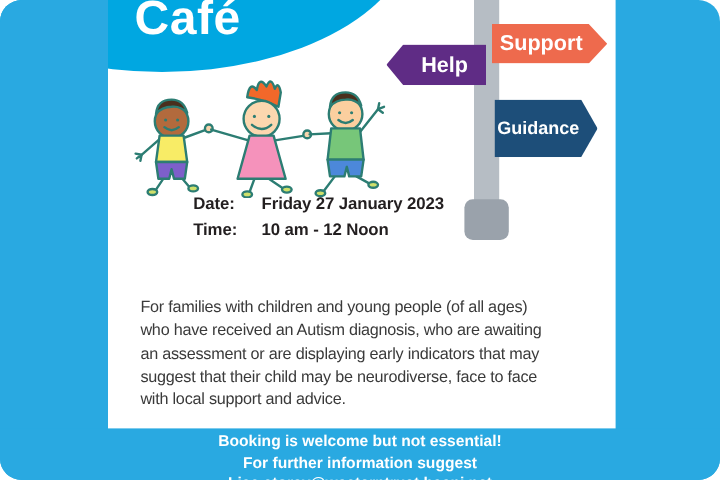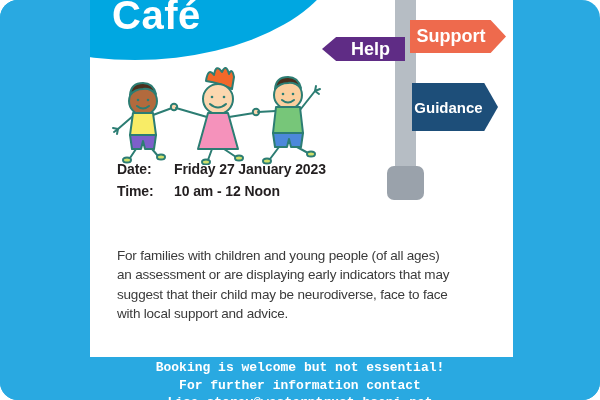--- a/index.html
+++ b/index.html
@@ -21,43 +21,43 @@
 
   
   .pole { position:absolute; left:395px; top:0; width:21px; height:172px; background:#b6bdc4; z-index:2; }
   .pole-base { position:absolute; left:387px; top:166px; width:37px; height:34px;
                background:#9aa2ab; border-radius:7px; z-index:2; }
   .sign { position:absolute; display:flex; align-items:center; justify-content:center;
           color:#ffffff; font-weight:bold; z-index:3; }
   .sign-support { left:410px; top:20px; width:96px; height:33px; background:#ee6a4d;
                   clip-path:polygon(0 0,84% 0,100% 50%,84% 100%,0 100%);
                   padding-right:14px; font-size:18px;text-align:right; }
-  .sign-help    { left:322px; top:37px; width:83px; height:24px; background:#5f2c85;
+  .sign-help    { left:322px; top:37px; width:83px; height:34px; background:#5f2c85;
                   clip-path:polygon(17% 0,100% 0,100% 100%,17% 100%,0 50%);
                   padding-left:14px; font-size:18px; }
   .sign-guidance{ left:412px; top:83px; width:86px; height:48px; background:#1d4e79;
                   clip-path:polygon(0 0,84% 0,100% 50%,84% 100%,0 100%);
                   padding-right:13px; font-size:15px; }
 
   
   .kids { position:absolute; left:110px; top:55px; z-index:2; }
 
   
   .details { position:absolute; left:117px; top:158px; z-index:2; color:#231f20;
              font-size:14px; font-weight:bold; line-height:22px; letter-spacing:-0.1px; }
-  .details .row { display:flex; }
+  .details .row { display:flex;margin-left:44px; }
   .details .lbl { width:57px; flex:0 0 57px; }
   .details .val { white-space:nowrap; }
 
   
   .description { position:absolute; left:117px; top:246px; z-index:2; color:#3a3a3a;
                  font-size:13.5px; line-height:19.3px; letter-spacing:-0.2px; }
   .description div { white-space:nowrap; }
 
-  .footer-line { white-space:nowrap;font-family:Liberation Mono, monospace; }
+  .footer-line { white-space:nowrap; }
 </style>
 </head>
 <body>
 
 <div class="page">
 
   <div class="title-circle"></div>
   <div class="page-title">Café</div>
 
   <div class="pole"></div>
@@ -128,26 +128,27 @@
     <div class="row">
       <span class="lbl">Time:</span>
       <span class="val">10 am - 12 Noon</span>
     </div>
     <div class="row">
     </div>
   </div>
 
   <div class="description">
     <div>For families with children and young people (of all ages)</div>
+    <div>who have received an Autism diagnosis, who are awaiting</div>
     <div>an assessment or are displaying early indicators that may</div>
     <div>suggest that their child may be neurodiverse, face to face</div>
     <div>with local support and advice.</div>
   </div>
 
   <div class="band band-left"></div>
   <div class="band band-right"></div>
   <div class="band band-bottom">
     <div class="footer-line">Booking is welcome but not essential!</div>
-    <div class="footer-line">For further information contact</div>
+    <div class="footer-line">For further information suggest</div>
     <div class="footer-line">Lisa.storey@westerntrust.hscni.net</div>
   </div>
 
 </div>
 
 </body></html>

